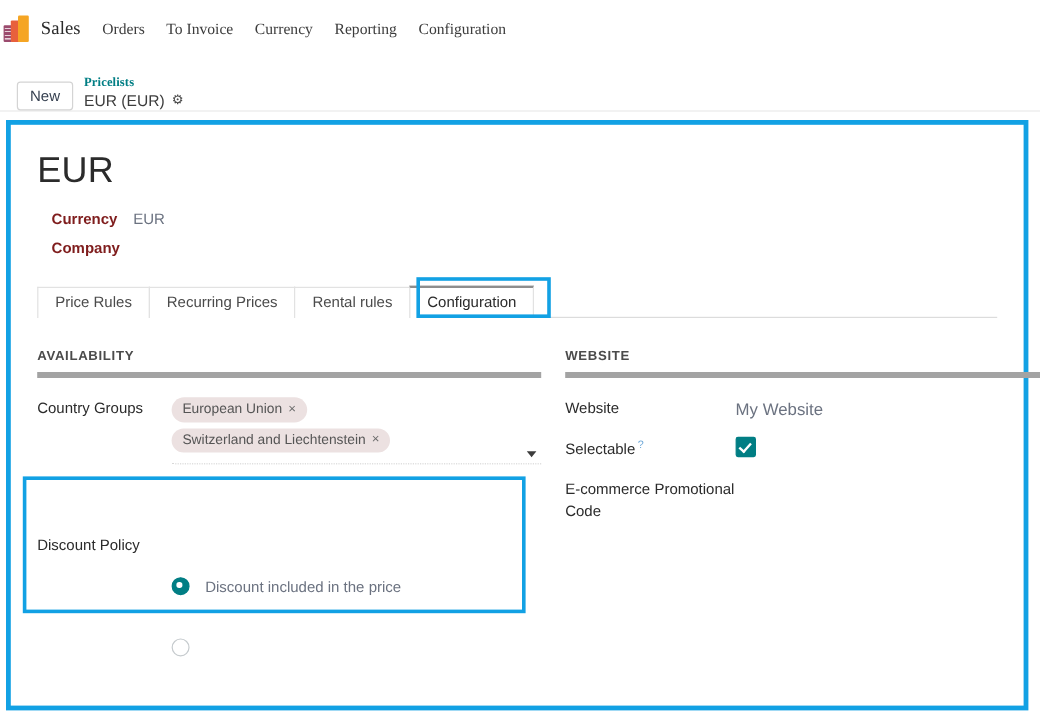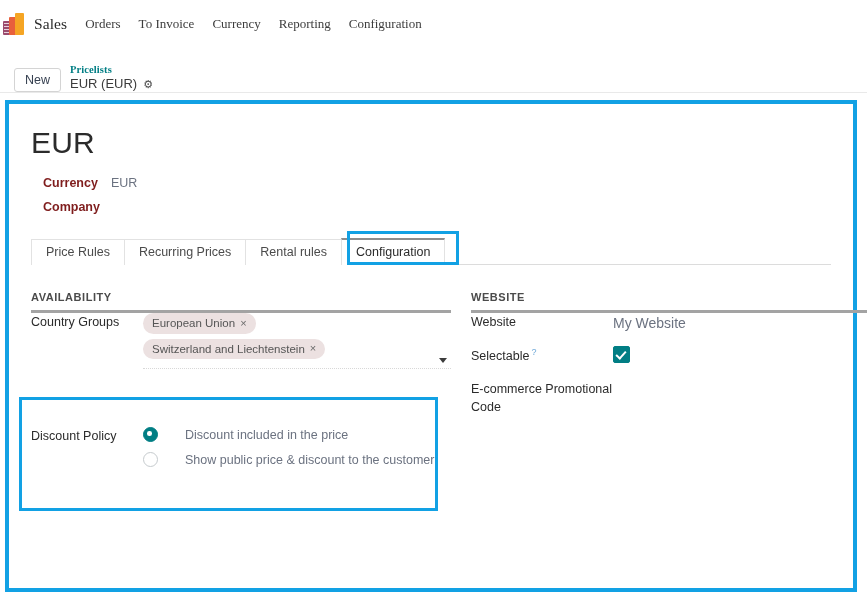--- a/index.html
+++ b/index.html
@@ -201,21 +201,22 @@
   }
   .col-left  { width: 420px; flex: 0 0 auto; position: relative; }
   .col-right { width: 400px; flex: 0 0 auto; padding-left: 20px; }
 
   .group-title {
     font-size: 11px;
     font-weight: bold;
     letter-spacing: .55px;
     color: #4b4b4b;
     padding-bottom: 7px;
-    border-bottom: 3px solid #a3a3a3;
+    border-bottom: 5px solid #a3a3a3;
+    margin-bottom: 16px;
   }
 
   .f-row {
     display: flex;
     align-items: flex-start;
     margin-bottom: 13px;
   }
   .f-label {
     font-size: 12.5px;
     font-weight: normal;
@@ -292,22 +293,23 @@
     width: 4px; height: 8px;
     border: solid #ffffff;
     border-width: 0 2px 2px 0;
     transform: rotate(42deg);
   }
 
   
   .radio-line {
     display: flex;
     align-items: flex-end;
-    gap: 27px;
+    gap: 13px;
     margin-bottom: 10px;
+    margin-top: 36px;
   }
   .radio {
     width: 13px; height: 13px;
     border-radius: 50%;
     border: 1.5px solid #c6cbce;
     background: #fff;
     flex: 0 0 auto;
     position: relative;
   }
   .radio.checked {
@@ -425,21 +427,20 @@
 
           <div class="f-row">
             <span class="f-label">Discount Policy</span>
             <div class="f-control">
               <div class="radio-line">
                 <span class="radio checked"></span>
                 <span class="radio-text">Discount included in the price</span>
               </div>
               <div class="radio-line">
                 <span class="radio"></span>
-                <span class="radio-text">Show public price &amp; discount to the customer</span>
               </div>
             </div>
           </div>
         </div>
 
       </div>
 
       <div class="col-right">
         <div>
           <div class="group-title">WEBSITE</div>

